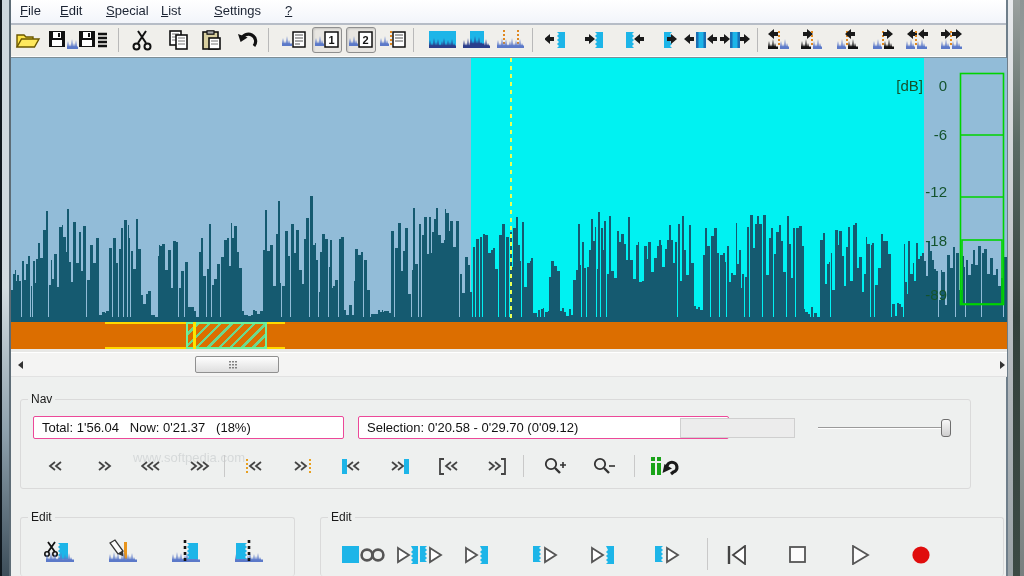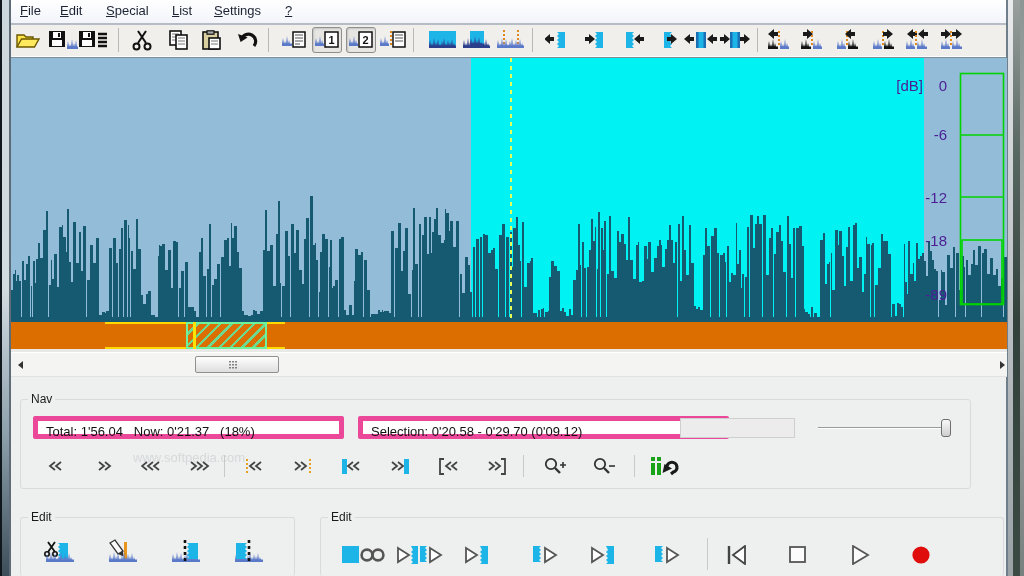--- a/index.html
+++ b/index.html
@@ -5,23 +5,23 @@
 html,body{width:1024px;height:576px;overflow:hidden;
  font-family:"Liberation Sans",sans-serif}
 body{position:relative;background:#eef0ef}
 .abs{position:absolute}
 .tsep{position:absolute;top:28px;width:1px;height:24px;background:#b9b9b9}
 .nsep{position:absolute;top:455px;width:1px;height:22px;background:#c9c9c9}
 .menu span{position:absolute;top:3px;font-size:13px;color:#1c2433}
 .menu u{text-decoration:underline}
 .gbox{position:absolute;border:1px solid #dadada;border-radius:3px}
 .glab{position:absolute;font-size:12px;color:#1a1a1a;background:#eef0ef;padding:0 3px}
-.tbox{position:absolute;top:416px;height:23px;background:#fff;border:5px solid #ec4899;
+.tbox{position:absolute;top:416px;height:23px;background:#fff;border:1px solid #ec4899;
  border-radius:2px;font-size:13px;color:#111;line-height:21px;padding-left:8px;white-space:nowrap}
-.dbl{position:absolute;color:#4c1d95;font-size:15px;text-align:right;width:30px}
+.dbl{position:absolute;color:#14532d;font-size:15px;text-align:right;width:30px}
 </style></head>
 <body>
 
 <div class="abs" style="left:0;top:0;width:2px;height:576px;background:#10181e"></div>
 <div class="abs" style="left:2px;top:0;width:7px;height:576px;
  background:linear-gradient(#cdd8de 0%,#d4dde2 45%,#93a6b2 70%,#48596545 85%,#364550 100%),linear-gradient(#c2ced6,#c2ced6)"></div>
 <div class="abs" style="left:2px;top:0;width:7px;height:576px;
  background:linear-gradient(180deg,#ccd7dd 0%,#d2dbe0 50%,#8ea1ad 75%,#3d4e5a 100%)"></div>
 <div class="abs" style="left:9px;top:0;width:2px;height:576px;background:#5d6c76"></div>
 
@@ -31,21 +31,21 @@
 <div class="abs" style="left:1013px;top:0;width:7px;height:576px;
  background:linear-gradient(180deg,#9aa09e 0%,#5a6a64 25%,#33413c 55%,#3c4a44 100%)"></div>
 <div class="abs" style="left:1020px;top:0;width:4px;height:576px;
  background:linear-gradient(180deg,#8d9595,#a8aeac 50%,#787f7f)"></div>
 
 <div class="abs menu" style="left:11px;top:0;width:995px;height:39px;
  background:linear-gradient(180deg,#ffffff,#f2f4fa 60%,#e2e7f4)">
 <span style="left:9px"><u>F</u>ile</span>
 <span style="left:49px"><u>E</u>dit</span>
 <span style="left:95px"><u>S</u>pecial</span>
-<span style="left:161px"><u>L</u>ist</span>
+<span style="left:150px"><u>L</u>ist</span>
 <span style="left:203px"><u>S</u>ettings</span>
 <span style="left:274px"><u>?</u></span>
 </div>
 <div class="abs" style="left:11px;top:23px;width:995px;height:2px;background:#b6bcc6"></div>
 
 <div class="abs" style="left:11px;top:25px;width:995px;height:31px;background:#f0efeb">
 </div>
 <div class="abs" style="left:0;top:0;width:1007px;height:56px">
     <svg style="position:absolute;left:15px;top:30px" width="26" height="21" viewBox="0 0 26 21">
       <path d="M2 17 V5 h7 l2 2 h7 v3" fill="#ffe447" stroke="#6b5800" stroke-width="1.4"></path>
@@ -225,21 +225,21 @@
   <div class="abs" style="left:460px;top:0;width:453px;height:264px;background:#00f2f2"></div>
   <svg width="996" height="264" viewBox="0 0 996 264" style="position:absolute;left:0;top:0">
       <rect x="0" y="259" width="996" height="5" fill="#155a70"></rect>
       <path d="M0 264v-32h2v32M2 264v-48h2v48M4 264v-52h1v52M5 264v-41h1v41M6 264v-47h2v47M8 264v-41h2v41M11 264v-61h2v61M13 264v-42h2v42M15 264v-58h2v58M17 264v-66h2v66M20 264v-36h1v36M22 264v-61h2v61M24 264v-39h1v39M25 264v-63h2v63M27 264v-79h2v79M29 264v-64h3v64M32 264v-92h3v92M35 264v-111h2v111M38 264v-37h2v37M40 264v-62h1v62M41 264v-43h2v43M43 264v-68h3v68M46 264v-35h2v35M48 264v-95h3v95M51 264v-97h1v97M52 264v-85h3v85M55 264v-70h1v70M56 264v-113h2v113M58 264v-60h2v60M60 264v-40h2v40M62 264v-100h3v100M65 264v-59h3v59M68 264v-90h2v90M70 264v-51h2v51M72 264v-96h3v96M76 264v-42h3v42M79 264v-77h3v77M82 264v-59h3v59M85 264v-84h3v84M88 264v-7h3v7M91 264v-10h3v10M94 264v-9h1v9M95 264v-11h3v11M98 264v-74h3v74M102 264v-84h3v84M105 264v-59h2v59M108 264v-73h2v73M110 264v-94h2v94M113 264v-102h3v102M117 264v-97h1v97M118 264v-84h1v84M120 264v-71h2v71M122 264v-53h3v53M125 264v-103h2v103M127 264v-73h3v73M130 264v-27h2v27M132 264v-18h3v18M135 264v-28h2v28M137 264v-31h3v31M140 264v-7h2v7M142 264v-7h2v7M144 264v-5h3v5M147 264v-66h1v66M148 264v-77h1v77M149 264v-76h2v76M151 264v-78h3v78M154 264v-52h3v52M157 264v-72h3v72M160 264v-34h2v34M162 264v-81h3v81M165 264v-80h2v80M168 264v-34h2v34M170 264v-51h3v51M174 264v-60h3v60M177 264v-15h3v15M180 264v-15h3v15M183 264v-11h2v11M185 264v-5h3v5M188 264v-70h2v70M190 264v-84h2v84M192 264v-46h3v46M196 264v-53h2v53M198 264v-98h2v98M201 264v-37h2v37M203 264v-43h3v43M206 264v-58h3v58M210 264v-65h3v65M213 264v-82h3v82M216 264v-84h2v84M218 264v-56h2v56M220 264v-99h1v99M221 264v-84h2v84M223 264v-96h3v96M226 264v-70h2v70M228 264v-54h3v54M231 264v-11h2v11M233 264v-7h2v7M235 264v-7h2v7M237 264v-6h3v6M240 264v-7h2v7M242 264v-12h2v12M244 264v-11h2v11M246 264v-8h3v8M249 264v-11h3v11M252 264v-72h2v72M254 264v-112h2v112M256 264v-71h3v71M259 264v-77h3v77M262 264v-36h3v36M265 264v-88h2v88M267 264v-121h2v121M269 264v-39h1v39M271 264v-36h3v36M274 264v-91h3v91M277 264v-66h2v66M280 264v-98h3v98M283 264v-69h2v69M285 264v-92h3v92M288 264v-52h3v52M291 264v-38h2v38M293 264v-83h2v83M295 264v-104h3v104M299 264v-126h3v126M302 264v-77h2v77M304 264v-79h1v79M305 264v-62h2v62M308 264v-30h1v30M309 264v-70h2v70M311 264v-88h3v88M314 264v-83h3v83M318 264v-55h1v55M319 264v-82h2v82M321 264v-34h1v34M322 264v-36h2v36M324 264v-42h3v42M328 264v-83h2v83M330 264v-85h3v85M333 264v-12h2v12M335 264v-7h3v7M338 264v-17h3v17M341 264v-7h2v7M343 264v-41h1v41M344 264v-73h3v73M347 264v-67h3v67M350 264v-70h2v70M353 264v-62h3v62M356 264v-32h3v32M360 264v-8h3v8M363 264v-8h2v8M365 264v-8h2v8M367 264v-12h2v12M369 264v-10h2v10M371 264v-12h1v12M372 264v-10h1v10M373 264v-11h2v11M375 264v-11h3v11M378 264v-9h2v9M380 264v-91h3v91M384 264v-74h3v74M387 264v-99h3v99M390 264v-51h2v51M392 264v-71h2v71M394 264v-94h3v94M397 264v-28h3v28M401 264v-52h1v52M402 264v-114h2v114M404 264v-58h3v58M408 264v-98h2v98M411 264v-87h2v87M413 264v-105h3v105M416 264v-68h2v68M418 264v-105h2v105M420 264v-69h1v69M421 264v-90h2v90M423 264v-103h2v103M425 264v-114h2v114M427 264v-87h3v87M430 264v-79h3v79M433 264v-82h1v82M434 264v-113h1v113M435 264v-109h3v109M438 264v-91h1v91M439 264v-101h3v101M442 264v-75h3v75M445 264v-101h3v101M449 264v-48h2v48M451 264v-29h3v29M454 264v-65h3v65M457 264v-57h2v57M459 264v-30h2v30M462 264v-75h2v75M465 264v-83h3v83M469 264v-85h2v85M472 264v-88h2v88M474 264v-87h3v87M477 264v-69h3v69M480 264v-72h2v72M482 264v-74h2v74M484 264v-53h3v53M488 264v-87h3v87M491 264v-98h3v98M495 264v-85h3v85M499 264v-90h2v90M501 264v-55h1v55M502 264v-94h3v94M505 264v-105h2v105M507 264v-77h2v77M509 264v-61h1v61M511 264v-100h2v100M513 264v-35h3v35M516 264v-59h3v59M519 264v-61h1v61M520 264v-64h2v64M522 264v-9h2v9M524 264v-9h2v9M527 264v-12h2v12M530 264v-13h2v13M532 264v-14h1v14M534 264v-10h3v10M537 264v-11h1v11M538 264v-45h2v45M540 264v-61h3v61M543 264v-56h3v56M546 264v-51h3v51M549 264v-11h2v11M551 264v-14h2v14M553 264v-10h2v10M555 264v-6h3v6M558 264v-13h2v13M560 264v-7h2v7M562 264v-42h3v42M565 264v-52h2v52M567 264v-98h2v98M569 264v-57h1v57M571 264v-80h2v80M573 264v-54h2v54M576 264v-55h2v55M578 264v-72h2v72M580 264v-103h2v103M582 264v-81h2v81M584 264v-95h1v95M586 264v-53h1v53M587 264v-110h2v110M590 264v-94h2v94M592 264v-72h1v72M593 264v-101h2v101M596 264v-48h2v48M598 264v-106h2v106M600 264v-51h3v51M603 264v-44h3v44M606 264v-91h2v91M608 264v-80h2v80M610 264v-88h3v88M613 264v-78h2v78M615 264v-62h2v62M617 264v-105h2v105M619 264v-62h3v62M622 264v-43h3v43M625 264v-77h2v77M627 264v-80h1v80M628 264v-40h3v40M631 264v-41h2v41M633 264v-76h3v76M636 264v-63h1v63M637 264v-80h3v80M640 264v-50h3v50M643 264v-64h3v64M646 264v-76h2v76M648 264v-82h2v82M650 264v-77h1v77M651 264v-55h3v55M654 264v-73h2v73M656 264v-82h2v82M658 264v-97h2v97M660 264v-82h2v82M662 264v-59h2v59M664 264v-80h2v80M667 264v-98h2v98M669 264v-41h2v41M671 264v-106h2v106M673 264v-72h2v72M675 264v-47h3v47M678 264v-97h2v97M680 264v-59h3v59M683 264v-16h2v16M685 264v-13h2v13M687 264v-15h2v15M689 264v-12h3v12M692 264v-67h2v67M694 264v-94h2v94M696 264v-76h3v76M700 264v-86h3v86M703 264v-94h3v94M706 264v-69h2v69M709 264v-67h3v67M712 264v-69h2v69M714 264v-60h1v60M716 264v-76h2v76M718 264v-40h2v40M720 264v-49h2v49M722 264v-47h3v47M725 264v-99h1v99M726 264v-58h2v58M728 264v-72h2v72M730 264v-34h1v34M731 264v-48h2v48M734 264v-45h2v45M736 264v-95h2v95M739 264v-107h3v107M742 264v-74h2v74M744 264v-98h2v98M746 264v-106h2v106M748 264v-98h3v98M752 264v-107h3v107M755 264v-47h3v47M758 264v-84h2v84M760 264v-94h2v94M763 264v-68h2v68M765 264v-90h3v90M768 264v-97h2v97M770 264v-81h2v81M772 264v-50h3v50M776 264v-106h2v106M778 264v-78h2v78M780 264v-44h2v44M782 264v-94h2v94M785 264v-94h3v94M788 264v-96h3v96M791 264v-76h2v76M793 264v-13h1v13M794 264v-10h3v10M797 264v-8h2v8M800 264v-15h2v15M803 264v-9h3v9M806 264v-5h3v5M809 264v-82h3v82M812 264v-89h2v89M814 264v-38h2v38M816 264v-58h2v58M818 264v-60h1v60M820 264v-69h1v69M821 264v-32h3v32M824 264v-92h3v92M827 264v-77h1v77M828 264v-91h3v91M831 264v-66h2v66M833 264v-36h2v36M835 264v-75h2v75M837 264v-95h2v95M839 264v-41h3v41M842 264v-97h2v97M844 264v-99h2v99M846 264v-54h2v54M848 264v-65h3v65M851 264v-30h2v30M853 264v-48h2v48M855 264v-85h1v85M856 264v-78h3v78M860 264v-77h1v77M861 264v-79h2v79M864 264v-37h3v37M867 264v-54h3v54M870 264v-88h2v88M872 264v-81h2v81M874 264v-81h3v81M877 264v-68h3v68M881 264v-18h3v18M884 264v-6h2v6M886 264v-19h2v19M888 264v-18h2v18M890 264v-15h2v15M893 264v-78h1v78M894 264v-40h2v40M896 264v-28h1v28M897 264v-81h2v81M899 264v-48h3v48M902 264v-59h1v59M903 264v-41h2v41M905 264v-79h2v79M907 264v-63h2v63M909 264v-66h2v66M911 264v-69h2v69M913 264v-61h2v61M915 264v-46h2v46M917 264v-81h2v81M919 264v-71h2v71M921 264v-62h2v62M923 264v-53h2v53M925 264v-51h2v51M928 264v-22h2v22M930 264v-52h1v52M931 264v-50h3v50M934 264v-17h2v17M936 264v-67h3v67M939 264v-54h3v54M942 264v-75h2v75M945 264v-69h3v69M948 264v-32h3v32M951 264v-66h2v66M953 264v-55h1v55M955 264v-62h2v62M957 264v-47h3v47M960 264v-58h2v58M962 264v-72h2v72M964 264v-57h3v57M967 264v-76h3v76M971 264v-69h2v69M973 264v-73h3v73M976 264v-48h3v48M979 264v-64h3v64M982 264v-47h3v47M985 264v-53h2v53M987 264v-36h3v36M990 264v-44h2v44M993 264v-65h3v65" fill="#155a70"></path>
     </svg>
   <div class="abs" style="left:499px;top:0;width:2px;height:264px;
    background:repeating-linear-gradient(180deg,#eaff55 0 4px,transparent 4px 8px)"></div>
   <div class="abs dbl" style="left:872px;top:19px;width:40px">[dB]</div>
   <div class="abs dbl" style="left:906px;top:19px">0</div>
   <div class="abs dbl" style="left:906px;top:68px">-6</div>
-  <div class="abs dbl" style="left:906px;top:131px">-12</div>
+  <div class="abs dbl" style="left:906px;top:125px">-12</div>
   <div class="abs dbl" style="left:906px;top:174px">-18</div>
   <div class="abs dbl" style="left:906px;top:228px">-89</div>
   <svg style="position:absolute;left:946px;top:14px" width="52" height="252" viewBox="0 0 52 252">
       <rect x="3.5" y="1.5" width="43" height="231" fill="none" stroke="#00d400" stroke-width="1.6"></rect>
       <line x1="3.5" y1="63" x2="46.5" y2="63" stroke="#00d400" stroke-width="1.6"></line>
       <line x1="3.5" y1="125" x2="46.5" y2="125" stroke="#00d400" stroke-width="1.6"></line>
       <rect x="5" y="168" width="40" height="64" fill="none" stroke="#00d400" stroke-width="1.6"></rect>
     </svg>
 </div>
 

